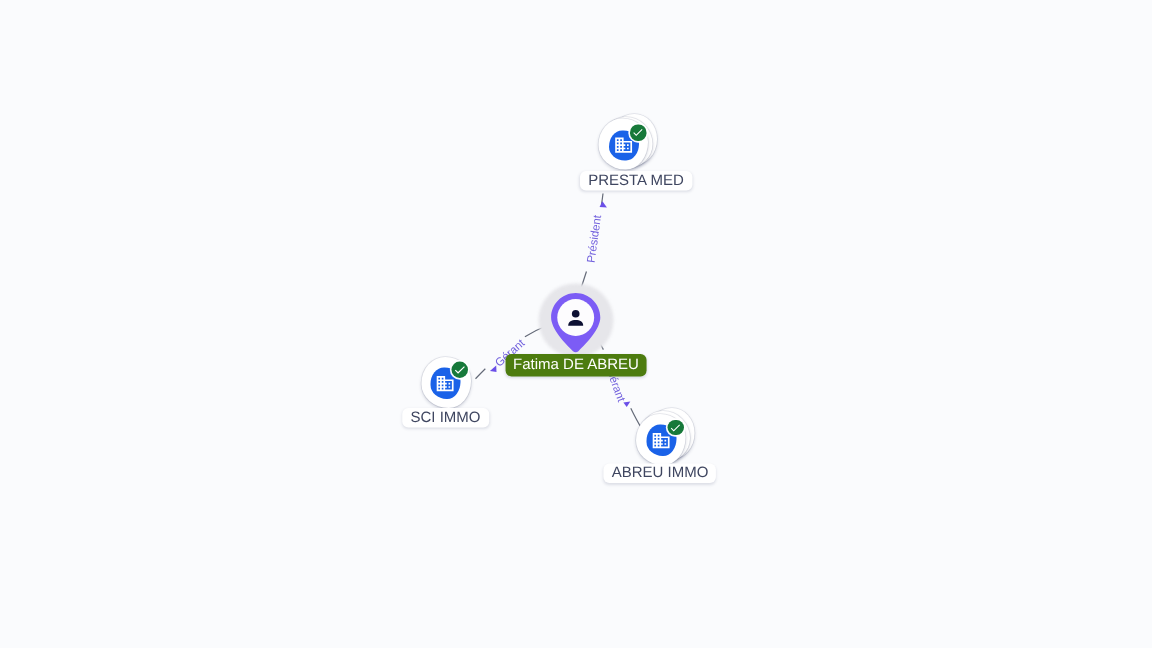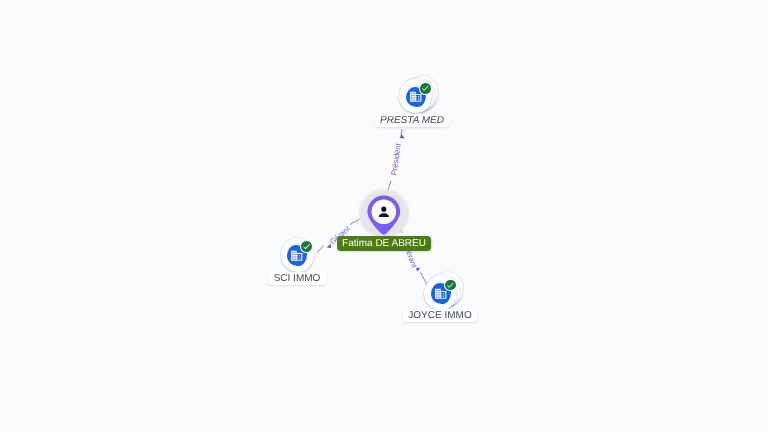--- a/index.html
+++ b/index.html
@@ -74,21 +74,21 @@
     <svg width="13.5" height="13.5" viewBox="0 0 24 24" style="margin-left:-.3px;margin-top:.2px;">
       <path fill="#fff" d="M12 7V3H2v18h20V7H12zM6 19H4v-2h2v2zm0-4H4v-2h2v2zm0-4H4V9h2v2zm0-4H4V5h2v2zm4 12H8v-2h2v2zm0-4H8v-2h2v2zm0-4H8V9h2v2zm0-4H8V5h2v2zm10 12h-8v-2h2v-2h-2v-2h2v-2h-2V9h8v10zm-2-8h-2v2h2v-2zm0 4h-2v2h2v-2z"></path>
     </svg>
   </div>
   <div class="badge" style="left:21px;top:7.5px;width:10.5px;height:10.5px;">
     <svg width="8.4" height="8.4" viewBox="0 0 24 24">
       <path fill="#fff" d="M9 16.2L4.8 12l-1.4 1.4L9 19 21 7l-1.4-1.4z"></path>
     </svg>
   </div>
 </div>
-<div class="nlabel" style="left:412px;top:114px;font-style:italic;">PRESTA MED</div>
+<div class="nlabel" style="left:424px;top:114px;">PRESTA MED</div>
 
 <div class="node" style="left:280.5px;top:238px;">
   <div class="card blobA" style="left:0;top:0;width:33.5px;height:33.5px;"></div>
   <div class="blue" style="left:6.5px;top:7px;width:19.5px;height:20.5px;">
     <svg width="13.5" height="13.5" viewBox="0 0 24 24" style="margin-left:-.3px;margin-top:.2px;">
       <path fill="#fff" d="M12 7V3H2v18h20V7H12zM6 19H4v-2h2v2zm0-4H4v-2h2v2zm0-4H4V9h2v2zm0-4H4V5h2v2zm4 12H8v-2h2v2zm0-4H8v-2h2v2zm0-4H8V9h2v2zm0-4H8V5h2v2zm10 12h-8v-2h2v-2h-2v-2h2v-2h-2V9h8v10zm-2-8h-2v2h2v-2zm0 4h-2v2h2v-2z"></path>
     </svg>
   </div>
   <div class="badge" style="left:20.2px;top:3px;width:11.3px;height:11.3px;">
     <svg width="9" height="9" viewBox="0 0 24 24">
@@ -106,21 +106,21 @@
     <svg width="13.5" height="13.5" viewBox="0 0 24 24" style="margin-left:-.3px;margin-top:.2px;">
       <path fill="#fff" d="M12 7V3H2v18h20V7H12zM6 19H4v-2h2v2zm0-4H4v-2h2v2zm0-4H4V9h2v2zm0-4H4V5h2v2zm4 12H8v-2h2v2zm0-4H8v-2h2v2zm0-4H8V9h2v2zm0-4H8V5h2v2zm10 12h-8v-2h2v-2h-2v-2h2v-2h-2V9h8v10zm-2-8h-2v2h2v-2zm0 4h-2v2h2v-2z"></path>
     </svg>
   </div>
   <div class="badge" style="left:21px;top:7.5px;width:10.5px;height:10.5px;">
     <svg width="8.4" height="8.4" viewBox="0 0 24 24">
       <path fill="#fff" d="M9 16.2L4.8 12l-1.4 1.4L9 19 21 7l-1.4-1.4z"></path>
     </svg>
   </div>
 </div>
-<div class="nlabel" style="left:440px;top:308.8px;">JOYCE IMMO</div>
+<div class="nlabel" style="left:440px;top:308.8px;">ABREU IMMO</div>
 
 <div class="halo" style="left:359px;top:188.5px;width:49.5px;height:49.5px;"></div>
 <div class="pin" style="left:367.3px;top:195.2px;">
   <svg width="34" height="42" viewBox="0 0 34 42">
     <path d="M16.8,0.4 C25.8,0.4 33.2,7.7 33.2,16.7 C33.2,24.2 24.2,33.8 18.6,39.1 C17.6,40.1 16,40.1 15,39.1 C9.4,33.8 0.4,24.2 0.4,16.7 C0.4,7.7 7.8,0.4 16.8,0.4 Z" fill="#7c5cf5"></path>
     <circle cx="16.8" cy="16.7" r="12.3" fill="#fdfcfe"></circle>
     <g transform="translate(16.8,17.4)">
       <circle cx="0" cy="-3.25" r="2.55" fill="#0d1033"></circle>
       <path d="M-5.0,4.7 C-5.0,2.0 -2.7,0.9 0,0.9 C2.7,0.9 5.0,2.0 5.0,4.7 Z" fill="#0d1033"></path>
     </g>

